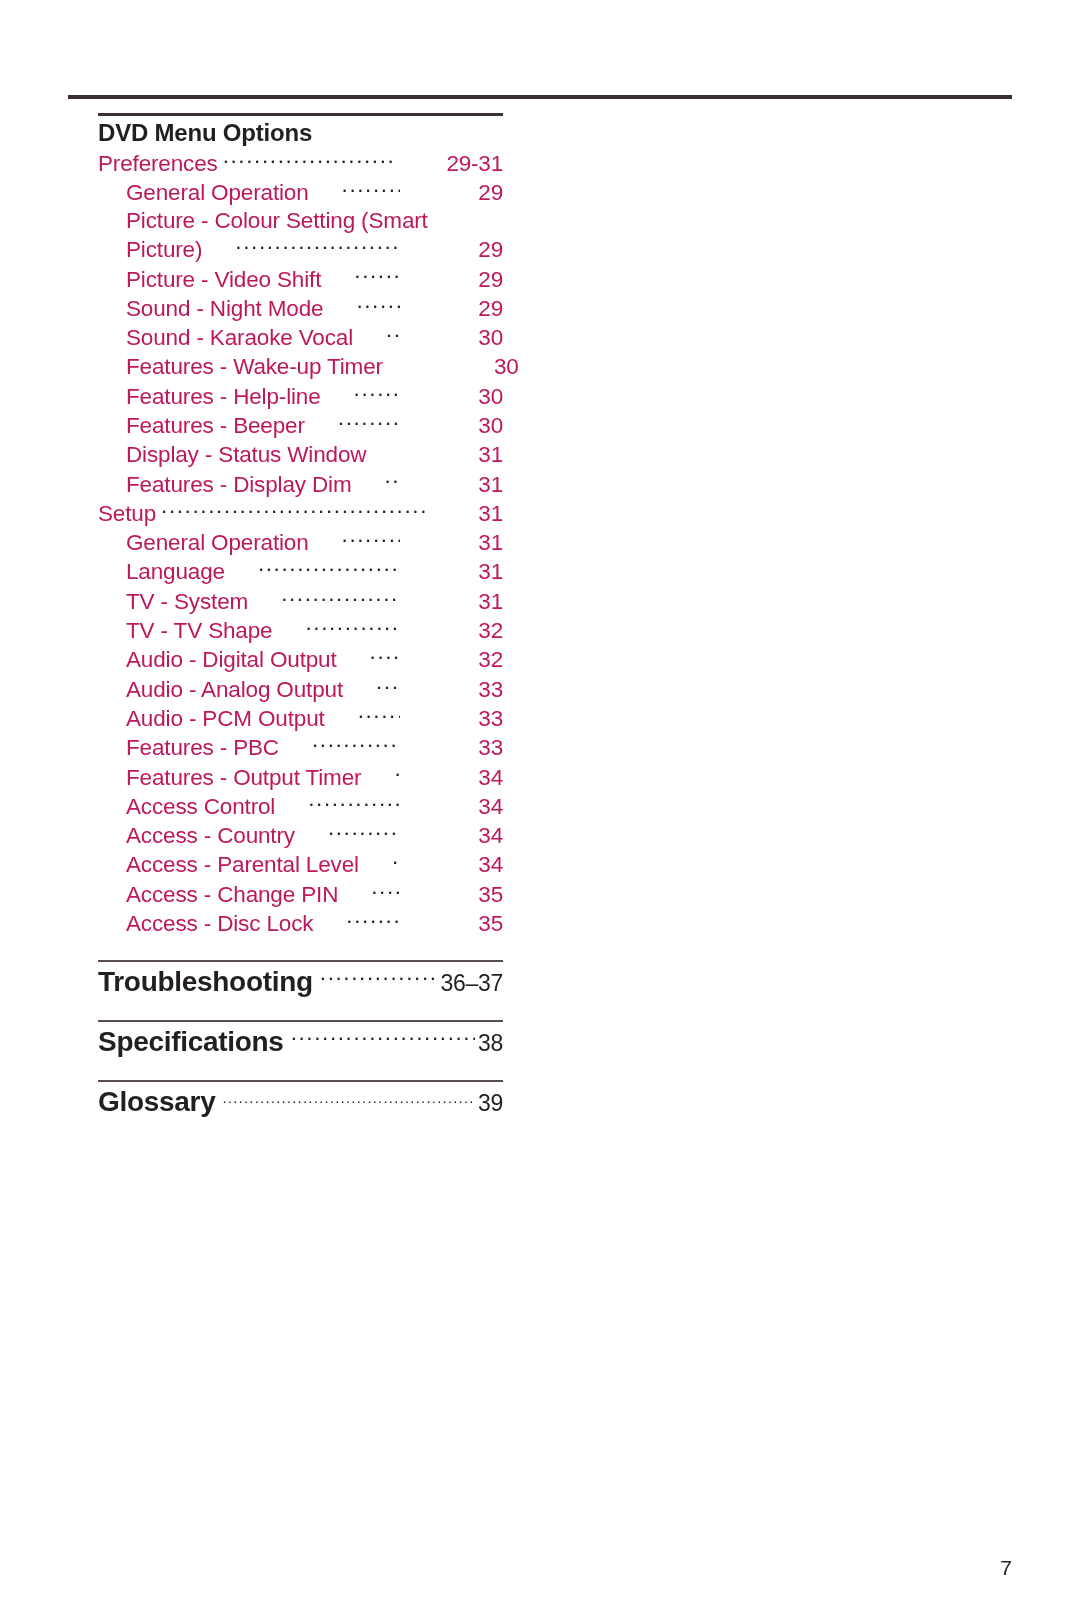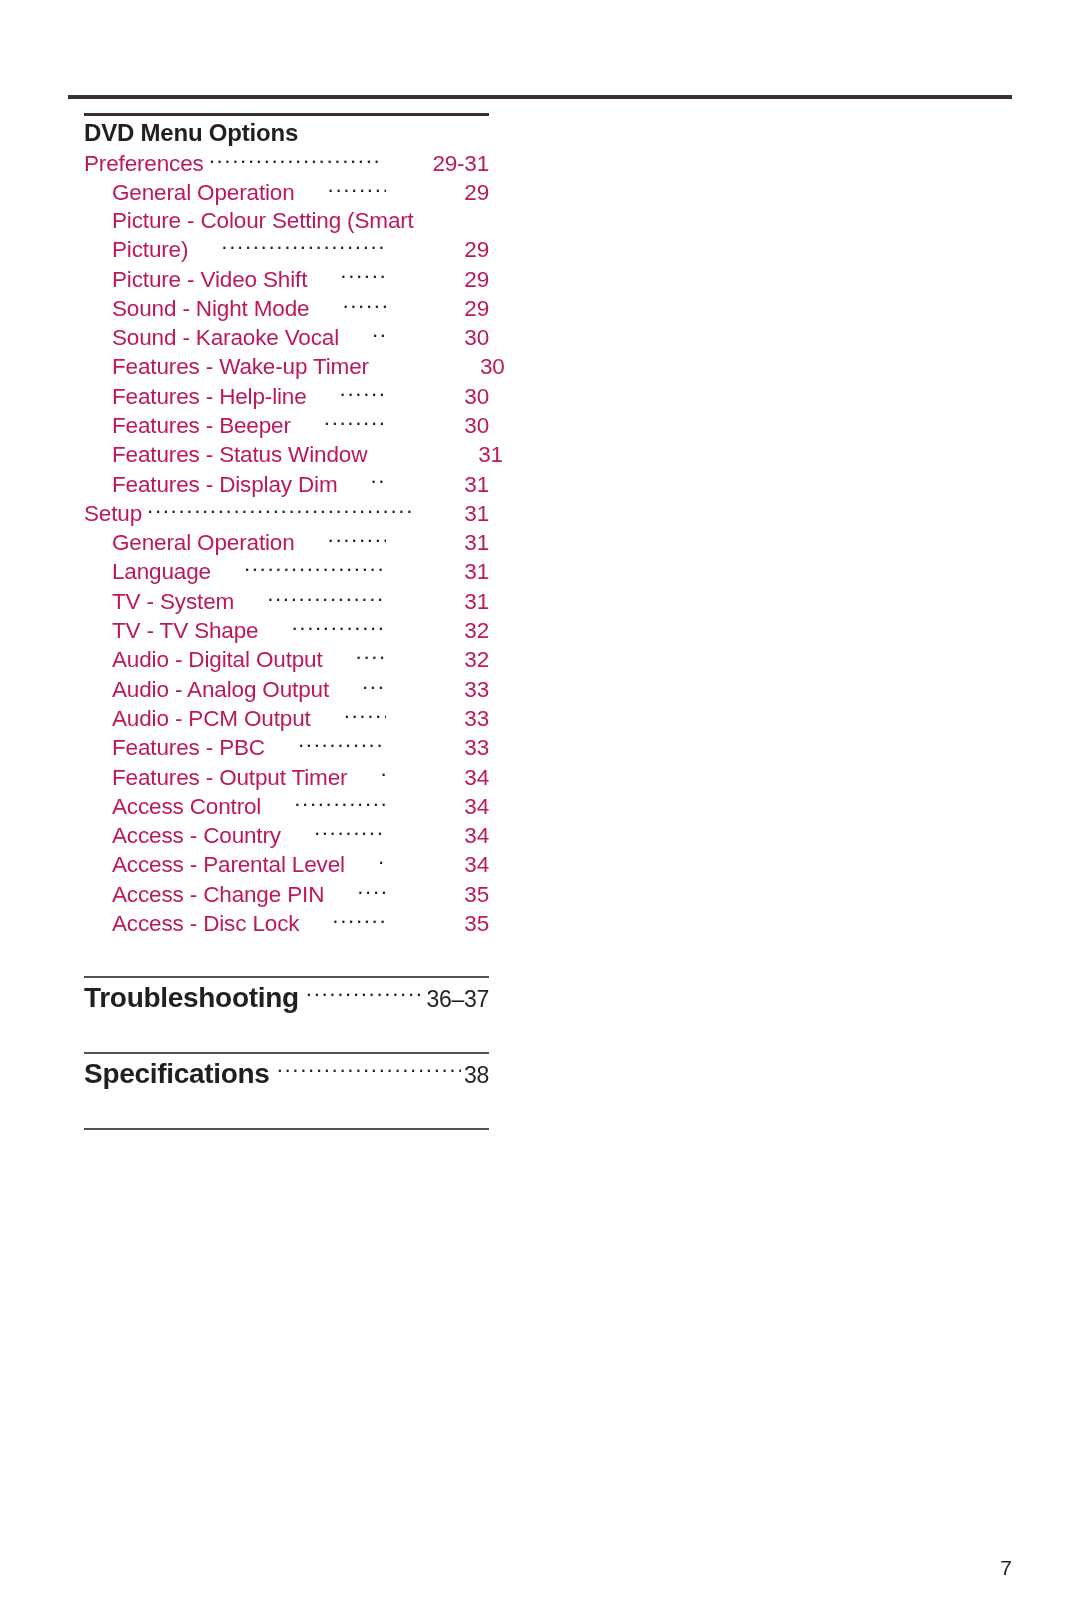--- a/index.html
+++ b/index.html
@@ -43,21 +43,21 @@
     left: 68px;
     top: 95px;
     width: 944px;
     height: 4px;
     background: #3b3036;
   }
 
   
   .toc {
     position: absolute;
-    left: 84px;
+    left: 98px;
     top: 113px;
     width: 405px;
   }
 
   .section-rule {
     height: 3px;
     background: #3b3036;
     width: 100%;
   }
   .section-rule.thin {
@@ -112,21 +112,21 @@
   .toc-page {
     flex: 0 0 auto;
     text-align: right;
     font-size: 22.5px;
     letter-spacing: -0.2px;
     margin-left: 48px;
   }
 
   
   .big-section {
-    margin-top: 38px;
+    margin-top: 22px;
   }
   .big-row {
     display: flex;
     align-items: baseline;
     white-space: nowrap;
     margin-top: 4px;
   }
   .big-label {
     flex: 0 0 auto;
     font-size: 28px;
@@ -228,21 +228,21 @@
           <span class="toc-label">Features - Help-line</span>
           <span class="toc-leader"></span>
           <span class="toc-page">30</span>
         </div>
         <div class="toc-row level-2">
           <span class="toc-label">Features - Beeper</span>
           <span class="toc-leader"></span>
           <span class="toc-page">30</span>
         </div>
         <div class="toc-row level-2">
-          <span class="toc-label">Features - Status Window</span>
+          <span class="toc-label">Display - Status Window</span>
           <span class="toc-leader"></span>
           <span class="toc-page">31</span>
         </div>
         <div class="toc-row level-2">
           <span class="toc-label">Features - Display Dim</span>
           <span class="toc-leader"></span>
           <span class="toc-page">31</span>
         </div>
         <div class="toc-row level-1">
           <span class="toc-label">Setup</span>
@@ -333,20 +333,25 @@
         <div class="big-section">
           <div class="section-rule thin"></div>
           <div class="big-row">
             <span class="big-label">Specifications</span>
             <span class="big-leader"></span>
             <span class="big-page">38</span>
           </div>
         </div>
         <div class="big-section">
           <div class="section-rule thin"></div>
+          <div class="big-row">
+            <span class="big-label">Glossary</span>
+            <span class="big-leader fine"></span>
+            <span class="big-page">39</span>
+          </div>
         </div>
       </div>
 
   </div>
 
   <div class="page-number">7</div>
 
 </div>
 
 </body></html>

